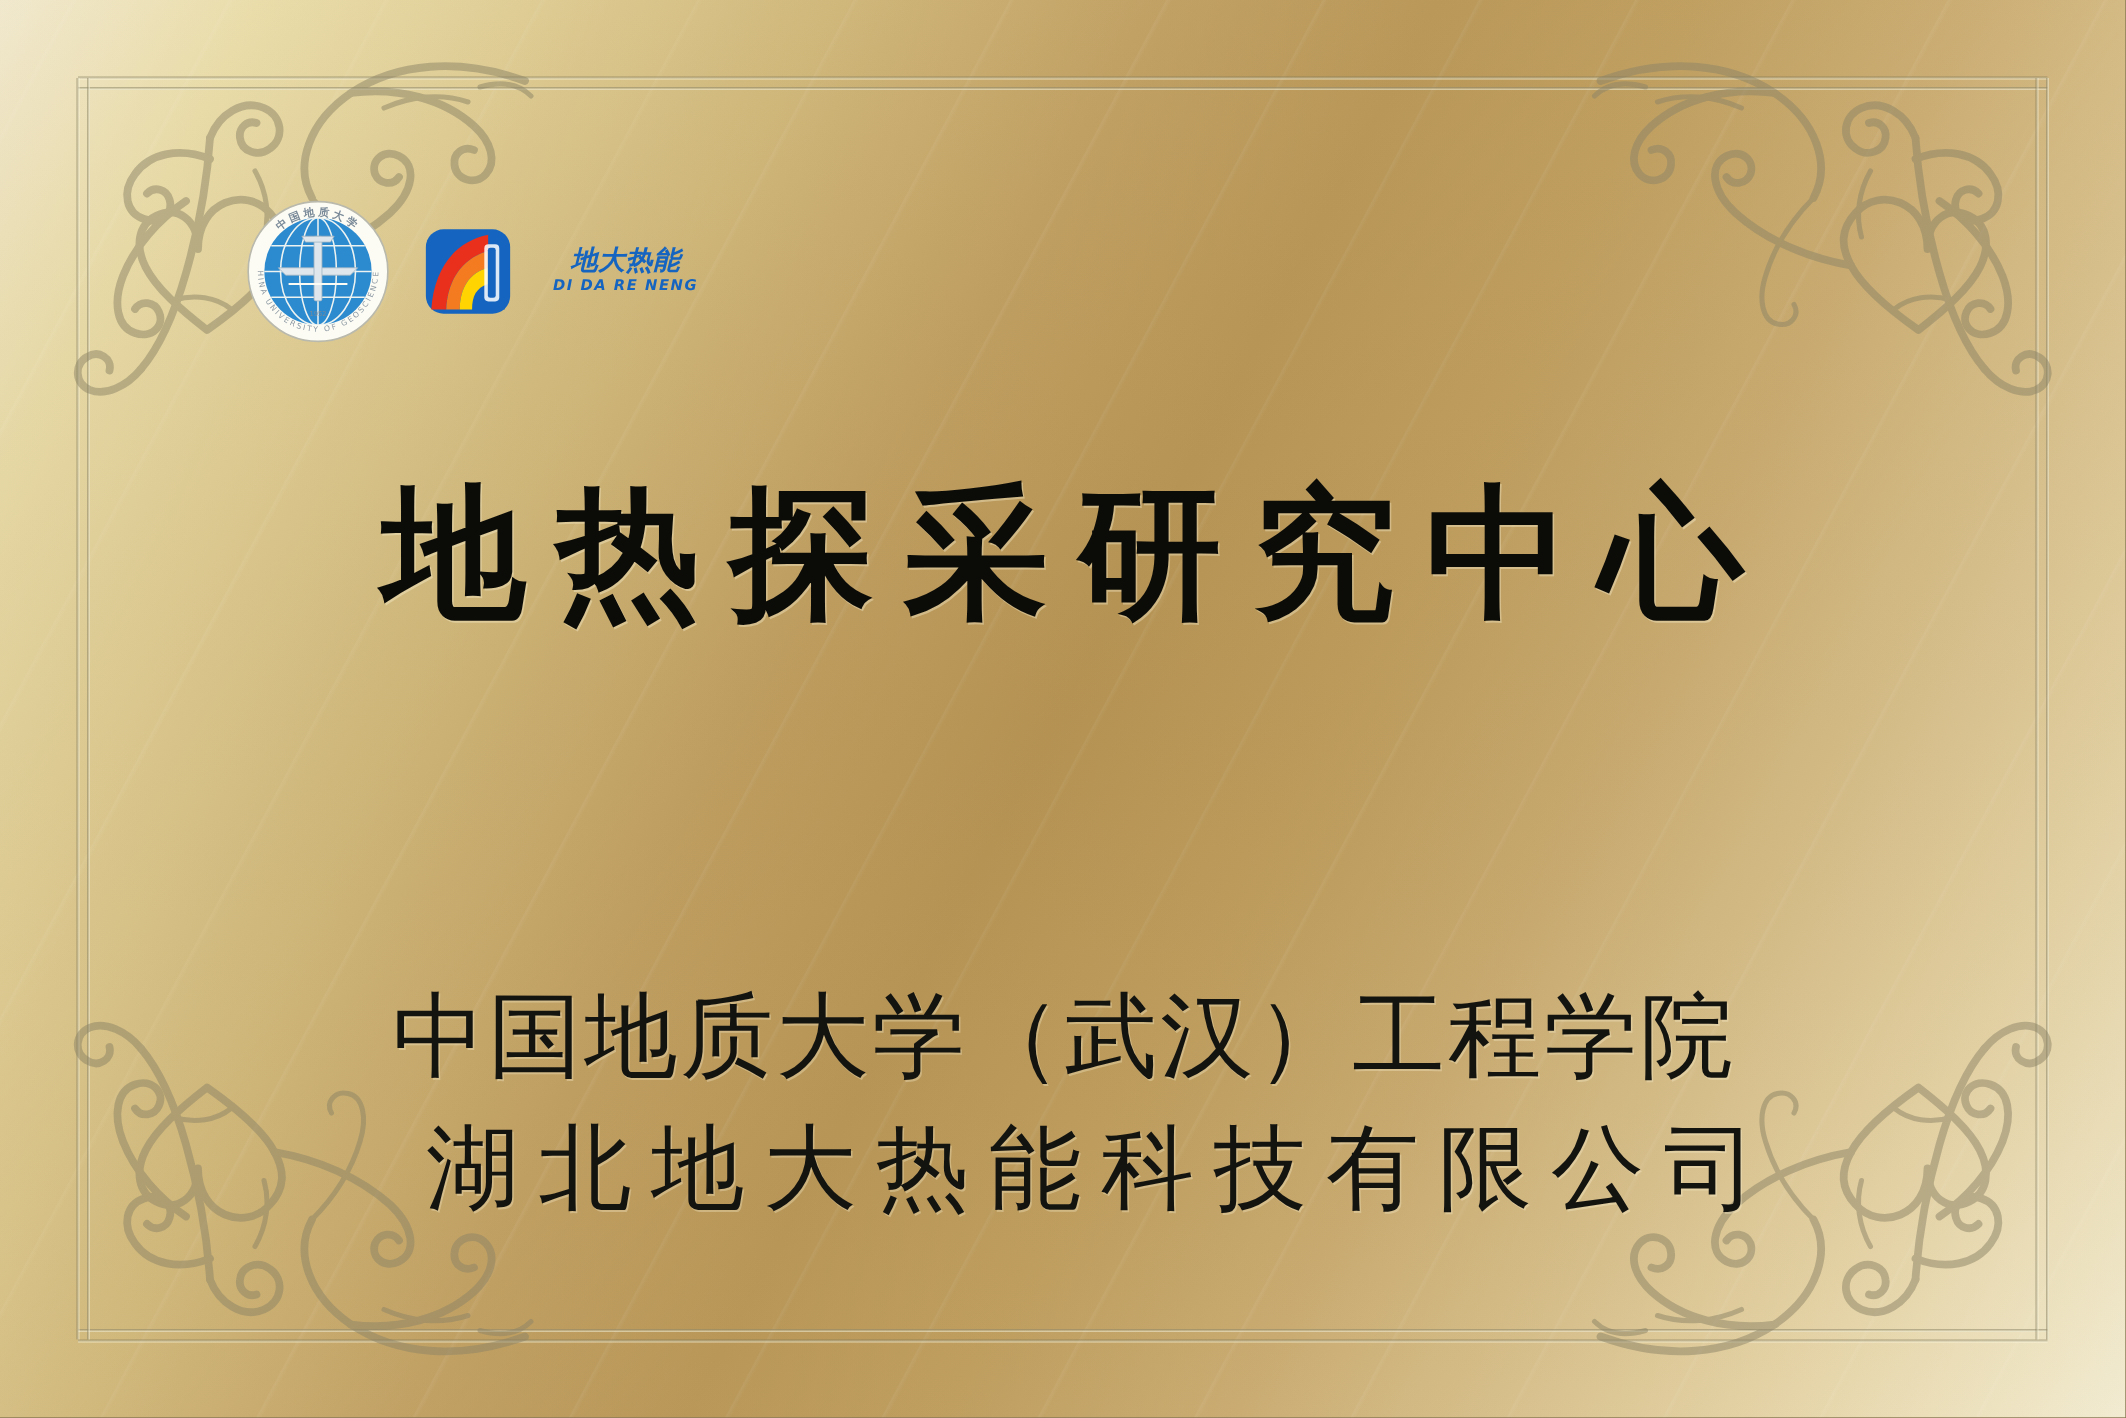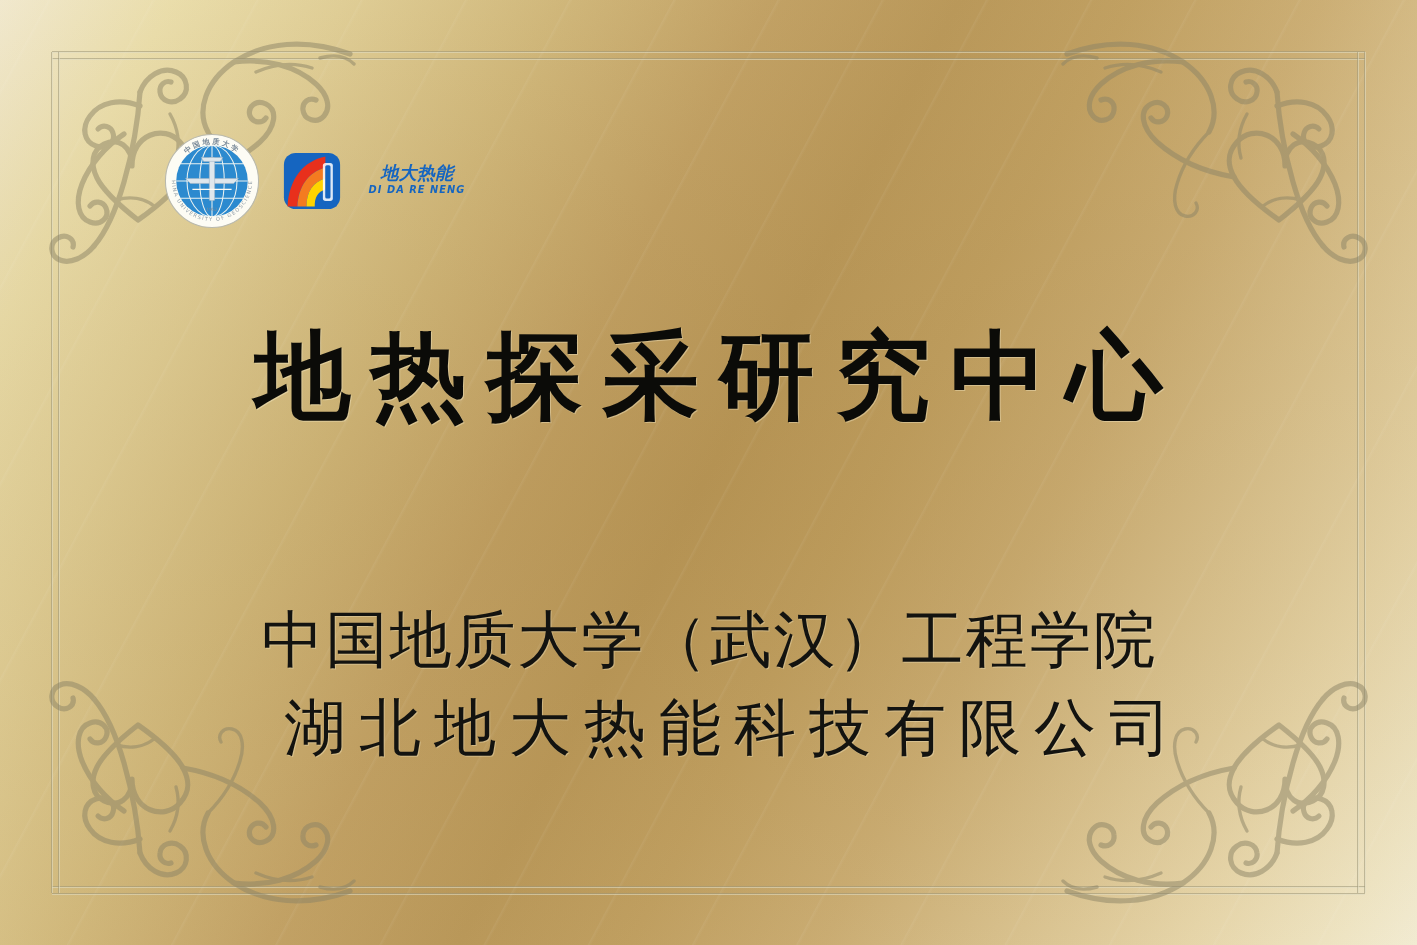--- a/index.html
+++ b/index.html
@@ -118,34 +118,34 @@
   #ddrn-mark { width: 58px; height: 58px; display: block; }
   #ddrn-wordmark { width: 150px; height: 36px; display: block; margin-top: -4px; }
 
   
   #title {
     position: absolute;
     top: 327px;
     left: 0;
     width: 1417px;
     text-align: center;
-    font-family: Liberation Serif, serif;
+    font-family: Liberation Mono, monospace;
     font-weight: 700;
     font-size: 96px;
     line-height: 1.05;
     letter-spacing: 20px;
     text-indent: 20px;
     color: #0b0b08;
     text-shadow: 1px 1px 0 rgba(255,250,220,0.35);
     white-space: nowrap;
   }
 
   #subtitle-block {
     position: absolute;
-    top: 596px;
+    top: 647px;
     left: 0;
     width: 1417px;
     text-align: center;
   }
   .subtitle-line {
     font-family: "DejaVu Sans", "Liberation Sans", sans-serif;
     font-weight: 400;
     font-size: 62px;
     line-height: 1.42;
     color: #131310;

